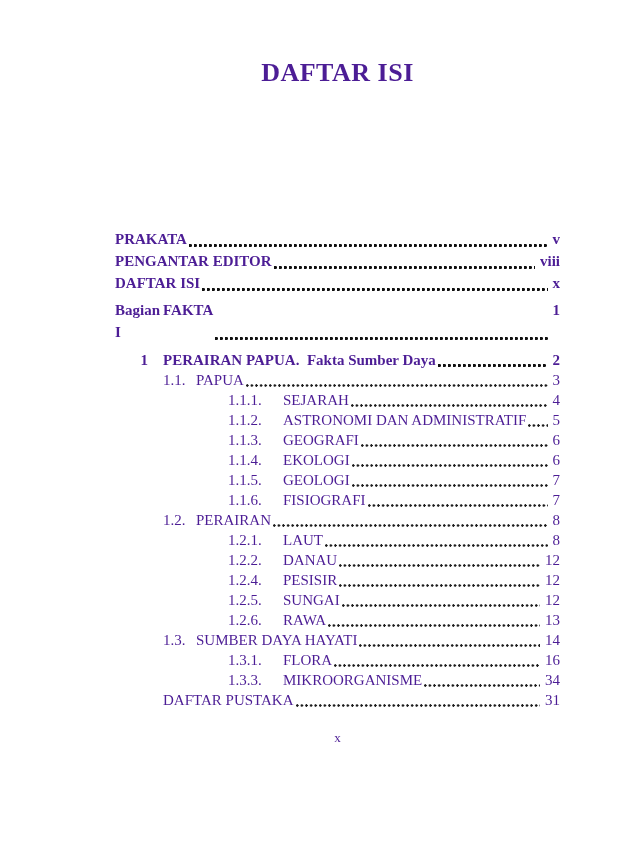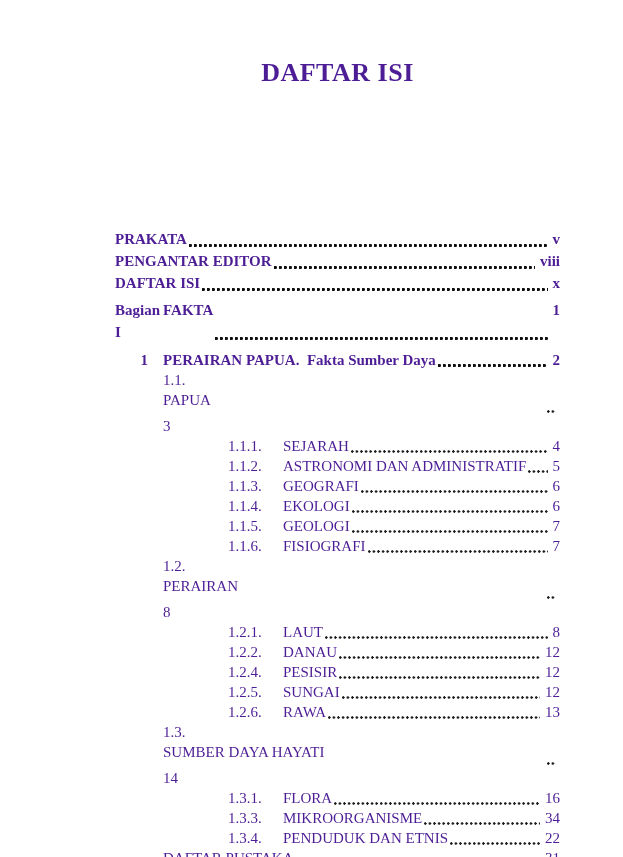--- a/index.html
+++ b/index.html
@@ -25,21 +25,21 @@
   .toc { margin-left: 115px; width: 445px; font-size: 15px; }
   #front-list { margin-top: 141px; }
   #part-list  { margin-top: 5px; }
   #main-list  { margin-top: 7px; }
   .row { display: flex; align-items: baseline; line-height: 20px; }
   #front-list .row, #part-list .row { line-height: 22px; }
   .bold { font-weight: bold; }
   .num { flex: 0 0 auto; }
   .part .num { width: 48px; }
   .chapter .num { width: 33px; text-align: right; margin-right: 15px; }
-  .section { padding-left: 48px; flex-direction: column; }
+  .section { padding-left: 48px; }
   .section .num { width: 33px; }
   .subsection { padding-left: 113px; justify-content: space-between; }
   .subsection .num { width: 55px; }
   .back { padding-left: 48px; }
   .label { flex: 0 0 auto; white-space: pre; }
   .dots {
     flex: 1 1 auto;
     min-width: 8px;
     align-self: flex-end;
     height: 3px;
@@ -193,26 +193,20 @@
     <span class="label">FLORA</span>
     <span class="dots"></span>
     <span class="pg">16</span>
   </div>
         <div class="row subsection">
     <span class="num">1.3.3.</span>
     <span class="label">MIKROORGANISME</span>
     <span class="dots"></span>
     <span class="pg">34</span>
   </div>
-        <div class="row subsection">
-    <span class="num">1.3.4.</span>
-    <span class="label">PENDUDUK DAN ETNIS</span>
-    <span class="dots"></span>
-    <span class="pg">22</span>
-  </div>
         <div class="row back">
 
     <span class="label">DAFTAR PUSTAKA</span>
     <span class="dots"></span>
     <span class="pg">31</span>
   </div>
       </div>
   </div>
 
   <div class="footer">x</div>

